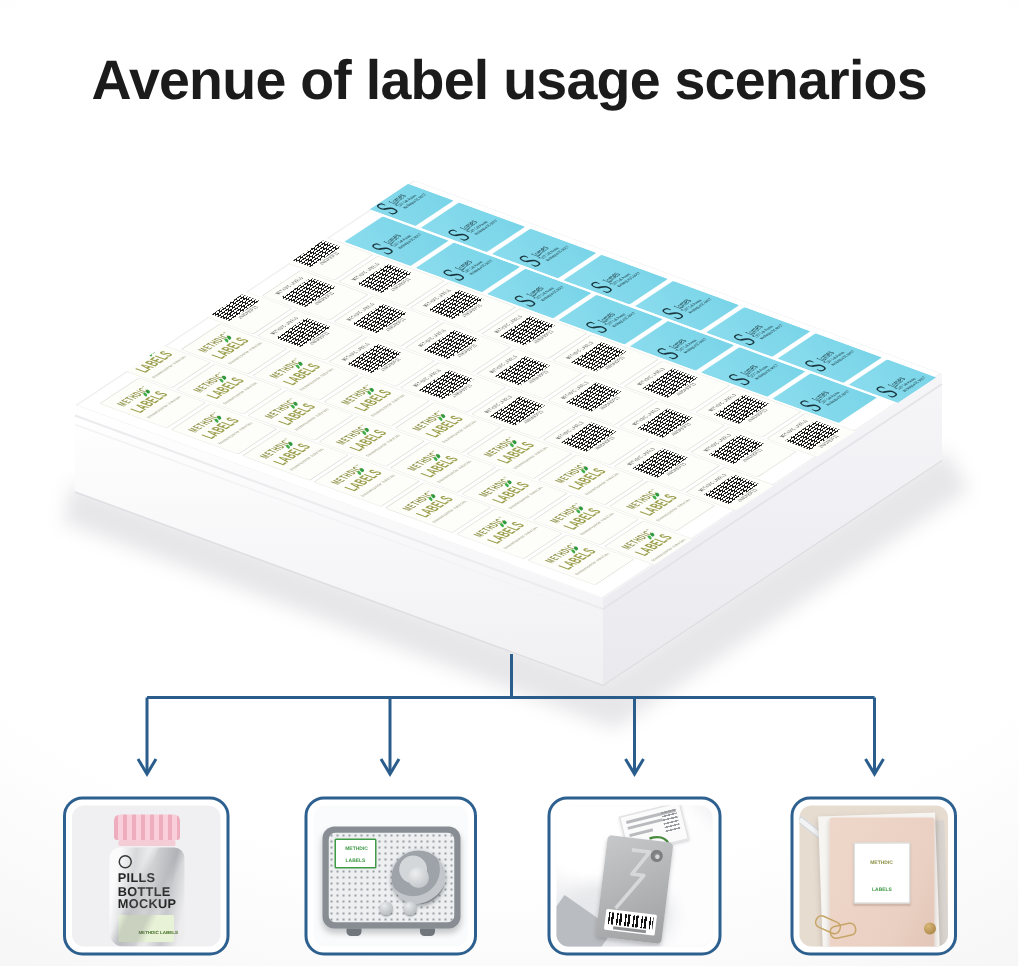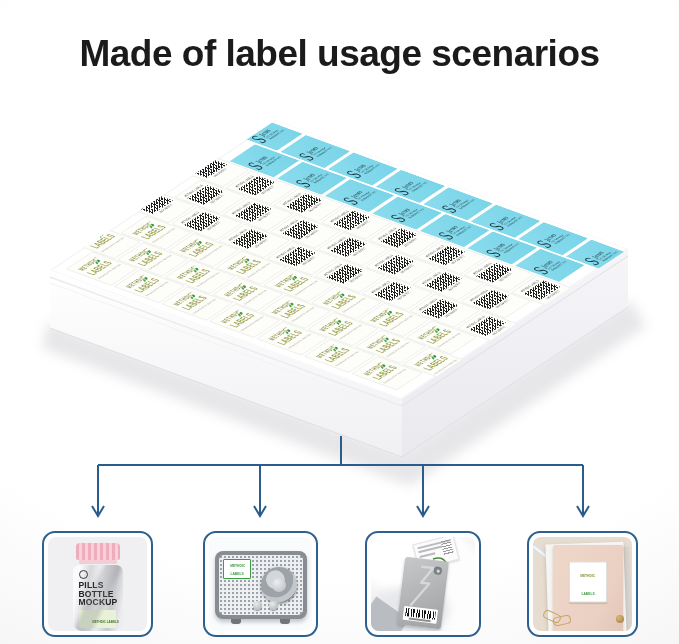--- a/index.html
+++ b/index.html
@@ -618,21 +618,21 @@
             <div class="s-col">
               <div class="s-sig">James</div>
               <div class="s-a1">1357 Oak Avenue</div>
               <div class="s-a2">Washington DC 98417</div>
             </div>
           </div>
         </div>
       </div>
   </div>
 
-  <div class="title">Made of label usage scenarios</div>
+  <div class="title">Avenue of label usage scenarios</div>
 
   <div class="card" style="left:42px;width:111px;">
     <div class="card-inner sc1">
       <div class="bshadow"></div>
       <div class="bottle">
         <div class="cap"></div>
         <div class="capring"></div>
         <div class="bbody">
           <div class="blabel">
             <div class="blogo"></div>

